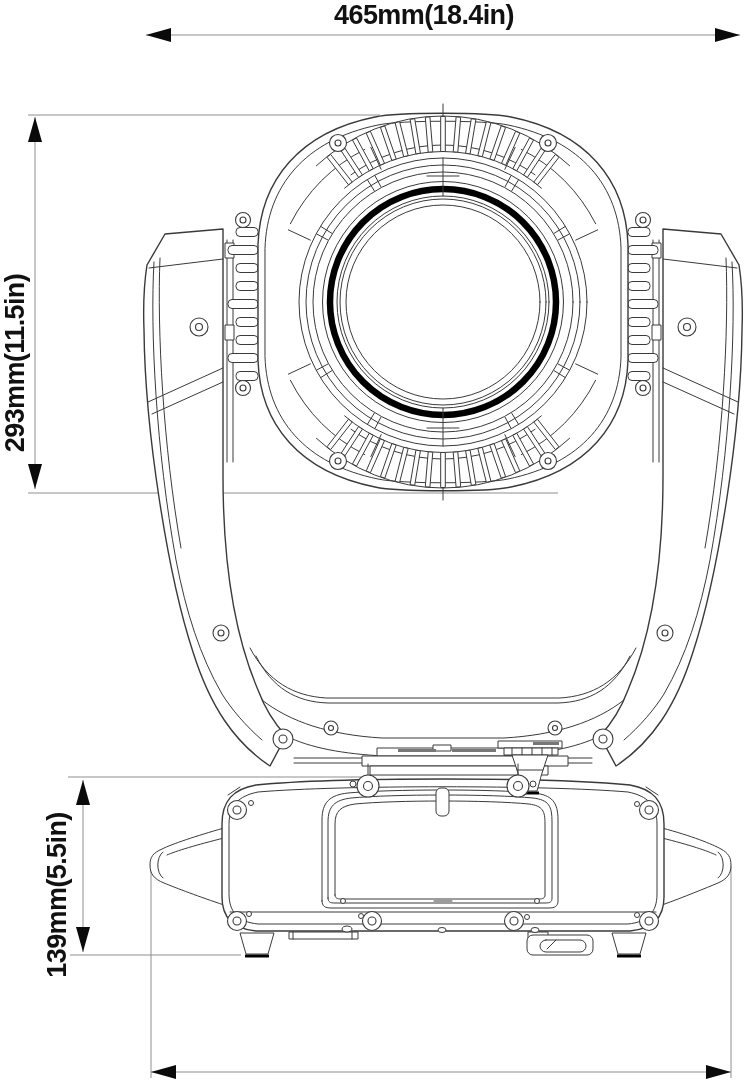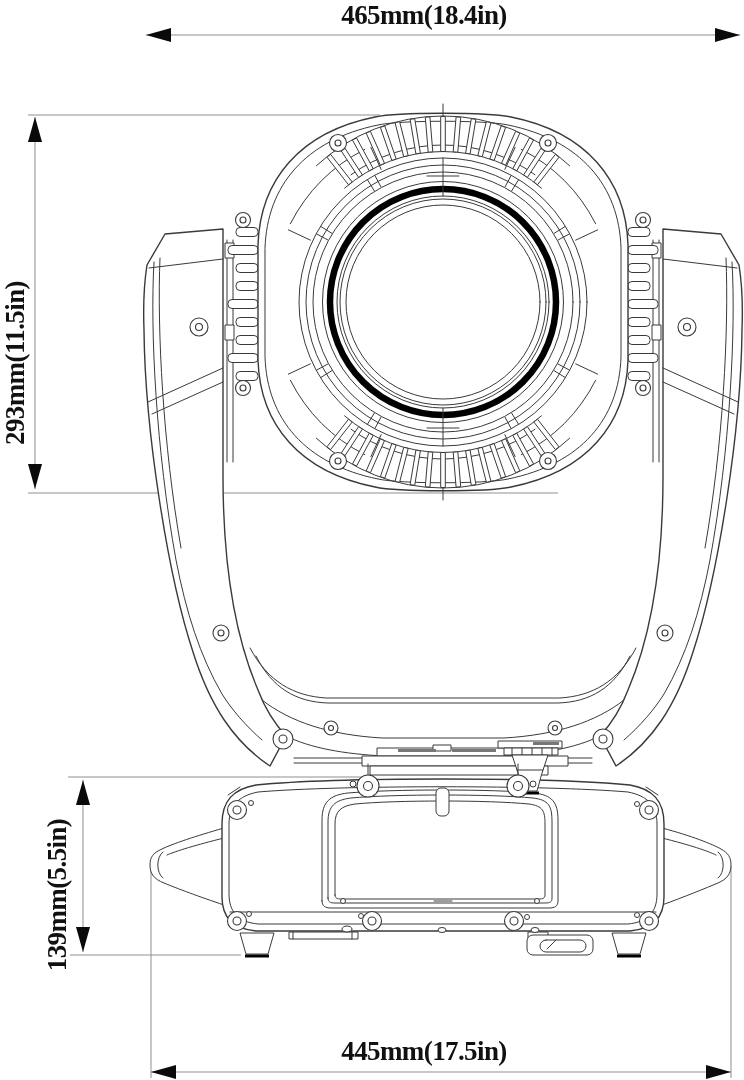--- a/index.html
+++ b/index.html
@@ -1,17 +1,17 @@
 <!DOCTYPE html>
 <html><head>
 <meta charset="utf-8">
 <style>
   html,body{margin:0;padding:0;background:#fff;}
   .stage{position:relative;width:744px;height:1080px;background:#fff;overflow:hidden;
-         font-family:Liberation Serif, serif;}
+         font-family:Liberation Sans, sans-serif;}
   .stage svg{position:absolute;left:0;top:0;}
   .dim-label{position:absolute;font-size:27px;font-weight:700;color:#111;
              letter-spacing:-0.6px;white-space:nowrap;transform:translate(-50%,-50%);}
   .dim-label.vert{transform:translate(-50%,-50%) rotate(-90deg);}
   
   .s  {stroke:#3a3a3a;stroke-width:1;fill:none;stroke-linecap:round;stroke-linejoin:round;}
   .sw {stroke:#3a3a3a;stroke-width:1;fill:#fff;stroke-linejoin:round;}
   .s2 {stroke:#3a3a3a;stroke-width:1.4;fill:#fff;stroke-linejoin:round;}
   .dim{stroke:#8f8f8f;stroke-width:1;fill:none;}
   .ah {fill:#0a0a0a;stroke:none;}
@@ -378,15 +378,14 @@
         <ellipse cx="535" cy="930" rx="4" ry="2.5" fill="#fff" stroke="#3a3a3a" stroke-width="1"></ellipse>
       </g>
 </svg>
 
 <div class="dim-label" style="left:424px;top:15px;">465mm(18.4in)</div>
 
 <div class="dim-label vert" style="left:15px;top:363px;">293mm(11.5in)</div>
 
 <div class="dim-label vert" style="left:57px;top:895px;">139mm(5.5in)</div>
 
-<div class="dim-label" style="left:424px;top:1051px;">445mm(17.5in)</div>
 
 </div>
 
 </body></html>

